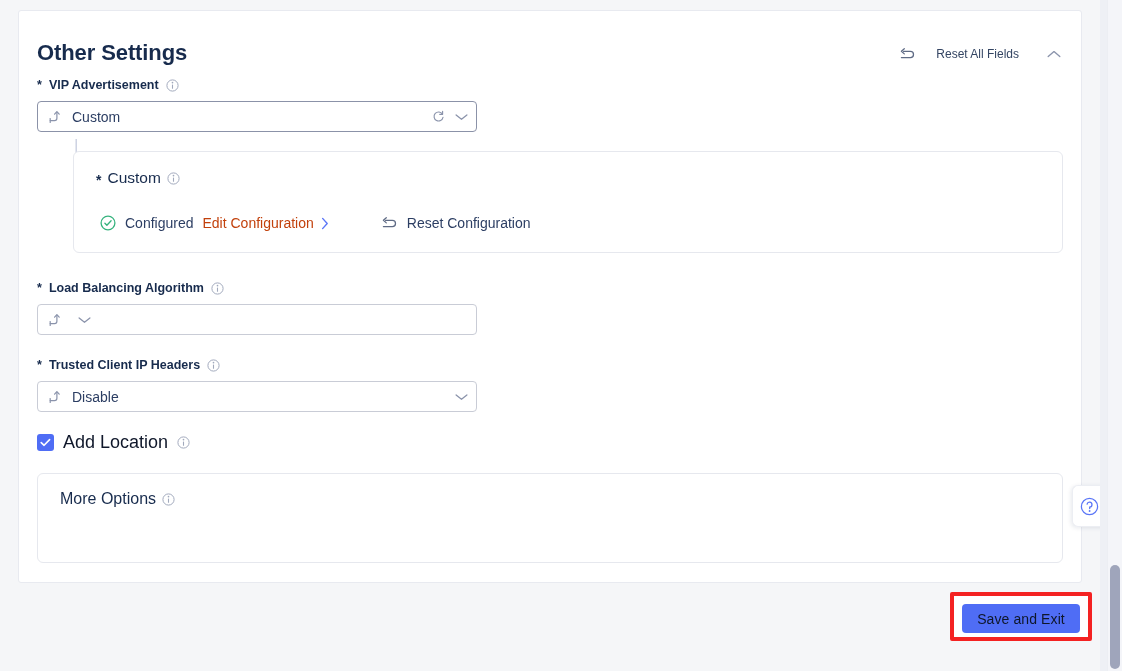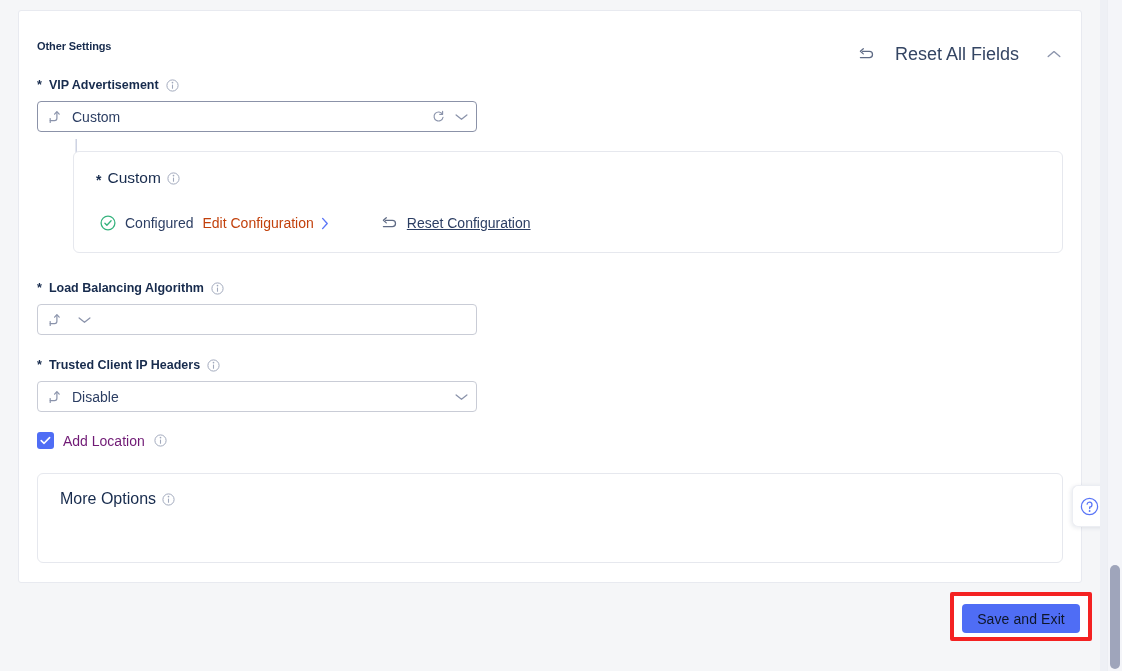--- a/index.html
+++ b/index.html
@@ -35,38 +35,38 @@
   .card-header {
     position: absolute;
     left: 0; top: 0;
     width: 100%;
     height: 64px;
   }
   .card-title {
     position: absolute;
     left: 18px;
     top: 29px;
-    font-size: 11px;
+    font-size: 22px;
     font-weight: bold;
     color: #172b4d;
     letter-spacing: -0.1px;
   }
   .header-actions {
     position: absolute;
     right: 12px;
     top: 30px;
     display: flex;
     align-items: center;
     gap: 0px;
   }
   .reset-all {
     display: flex;
     align-items: center;
     gap: 20px;
-    font-size: 18px;
+    font-size: 12px;
     color: #344563;
     cursor: pointer;
     padding: 2px 6px;
   }
   .reset-all .reset-label { color: #344563; }
   .collapse-btn {
     width: 30px; height: 26px;
     display: flex; align-items: center; justify-content: center;
     cursor: pointer;
     margin-left: 14px;
@@ -146,21 +146,20 @@
     align-items: center;
     gap: 7px;
   }
   .reset-config {
     display: inline-flex;
     align-items: center;
     gap: 9px;
     font-size: 14px;
     color: #2c3e63;
     cursor: pointer;
-    text-decoration: underline;
   }
 
   
   .connector {
     position: absolute;
     left: 56px;
     top: 128px;
     width: 26px;
     height: 76px;
     pointer-events: none;
@@ -174,21 +173,21 @@
     gap: 9px;
   }
   .cbx {
     width: 17px; height: 17px;
     border-radius: 3px;
     background: #4f6df5;
     display: flex; align-items: center; justify-content: center;
     cursor: pointer;
     flex: none;
   }
-  .cbx-label { font-size: 14px; color: #701a75; }
+  .cbx-label { font-size: 18px; color: #0f172a; }
 
   
   .save-wrap {
     position: absolute;
     left: 950px;
     top: 592px;
     width: 142px;
     height: 49px;
     border: 4px solid #f42222;
     background: #ffffff;

